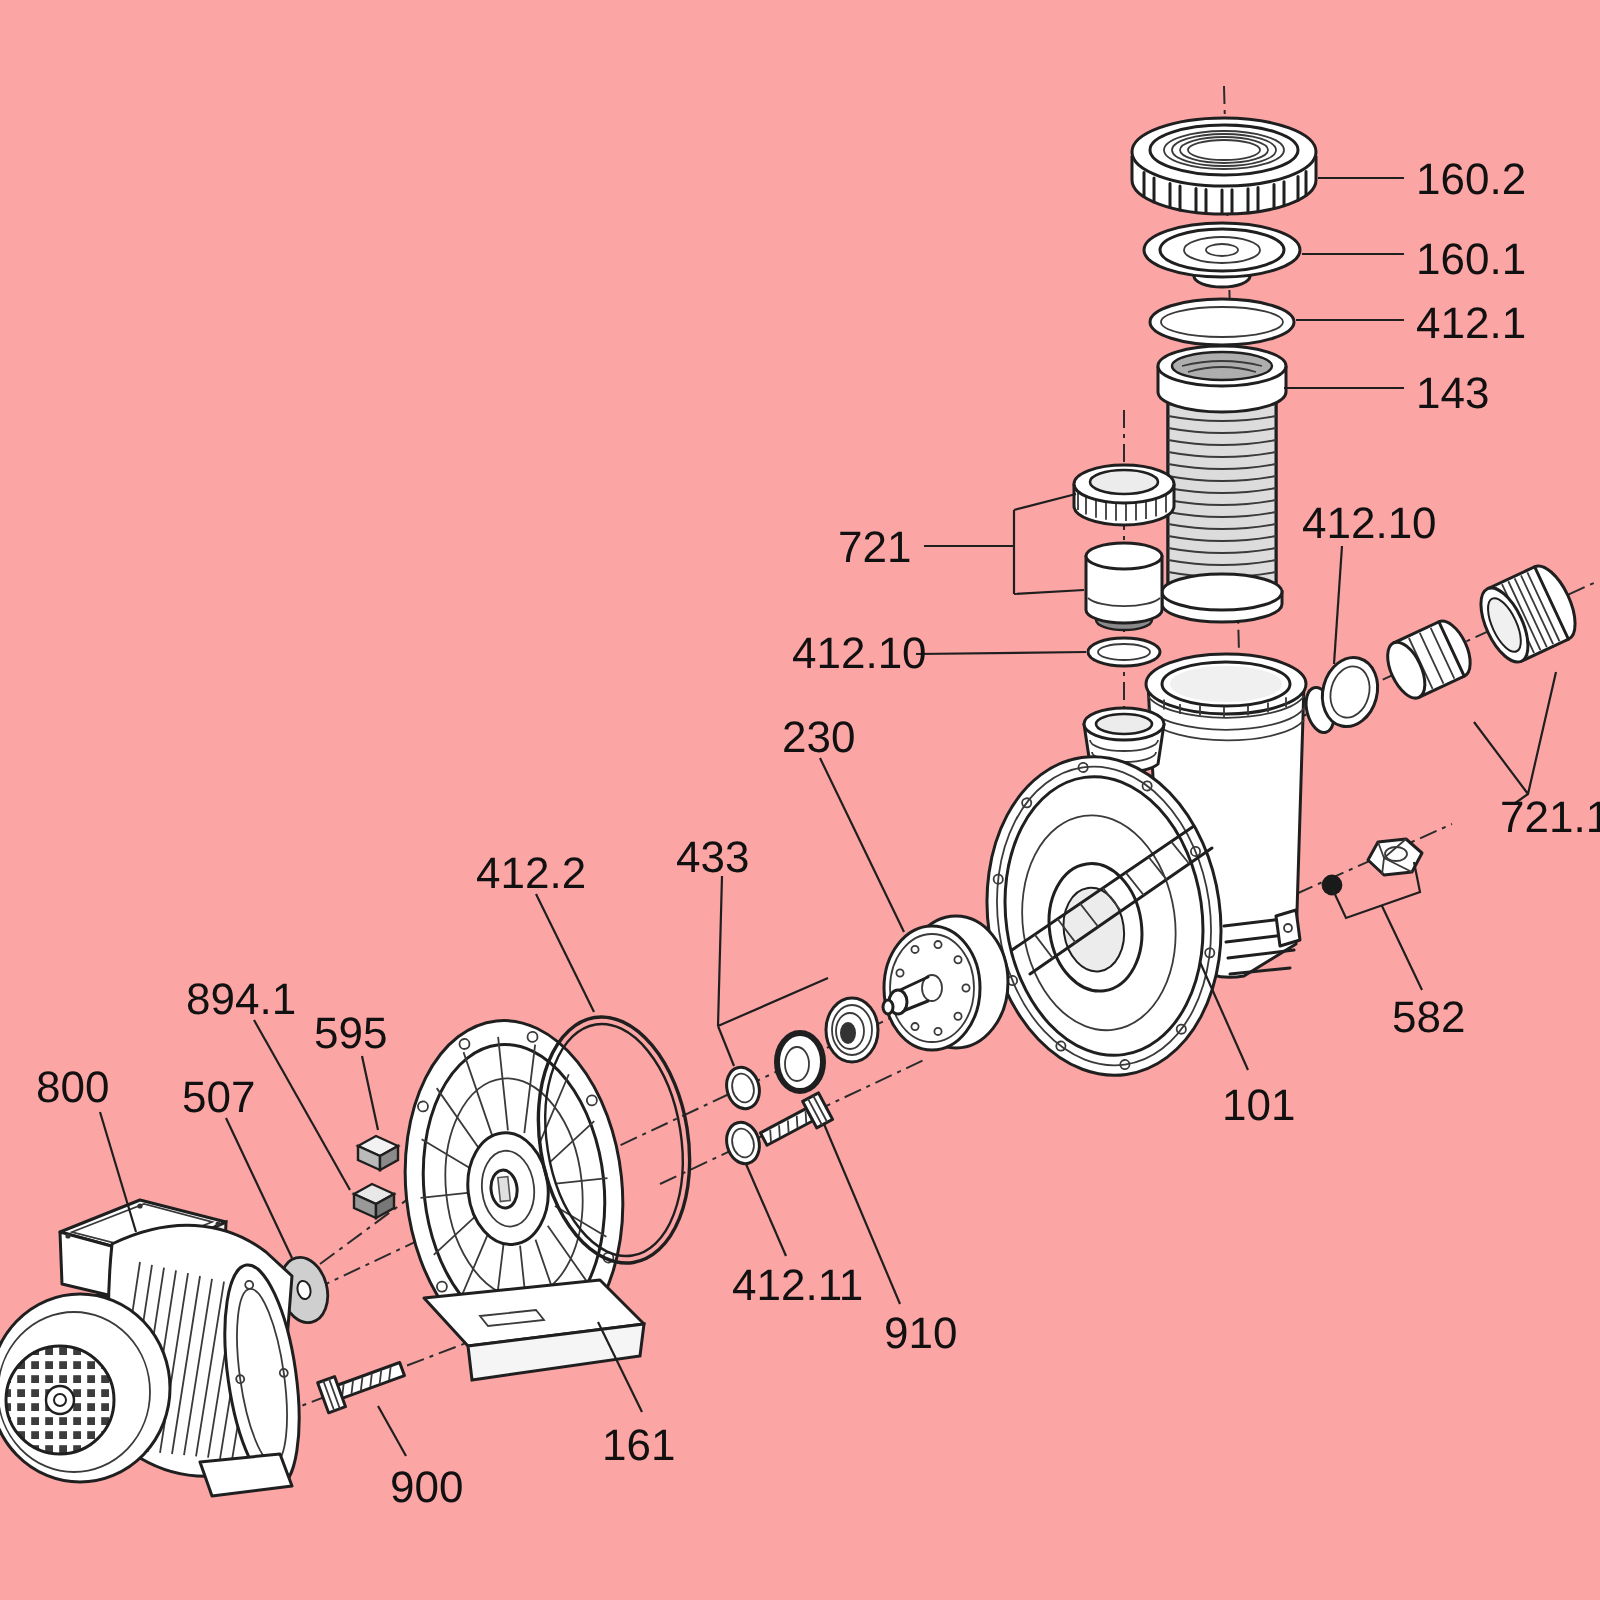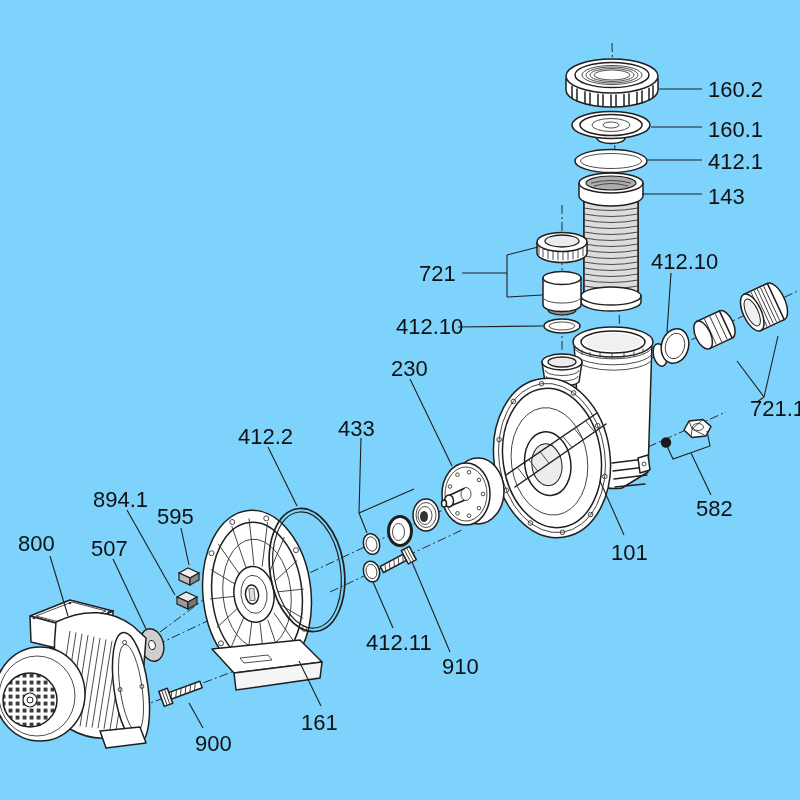--- a/index.html
+++ b/index.html
@@ -1,16 +1,16 @@
 <!DOCTYPE html>
 <html><head>
 <meta charset="utf-8">
 <style>
   html,body{margin:0;padding:0;background:#fff;}
-  #stage{width:800px;height:800px;background:#7dd3fc;position:relative;font-family:"Liberation Sans",sans-serif;text-align:center;}
+  #stage{width:800px;height:800px;background:#fca5a5;position:relative;font-family:"Liberation Sans",sans-serif;text-align:center;}
   svg{display:block;}
   .fw{fill:#fff;stroke:#1f1f1f;stroke-width:1.5;stroke-linejoin:round;}
   .gf{fill:#ececec;stroke:#1f1f1f;stroke-width:1.3;stroke-linejoin:round;}
   .ln{fill:none;stroke:#1f1f1f;stroke-width:1.5;stroke-linecap:round;}
   .tn{fill:none;stroke:#3a3a3a;stroke-width:0.9;}
   .ax{fill:none;stroke:#2b2b2b;stroke-width:1;stroke-dasharray:9 3 2 3;}
   .ld{fill:none;stroke:#1f1f1f;stroke-width:1.1;}
   .lbl{font-family:"Liberation Sans",sans-serif;font-size:22px;fill:#111;}
 </style>
 </head>

